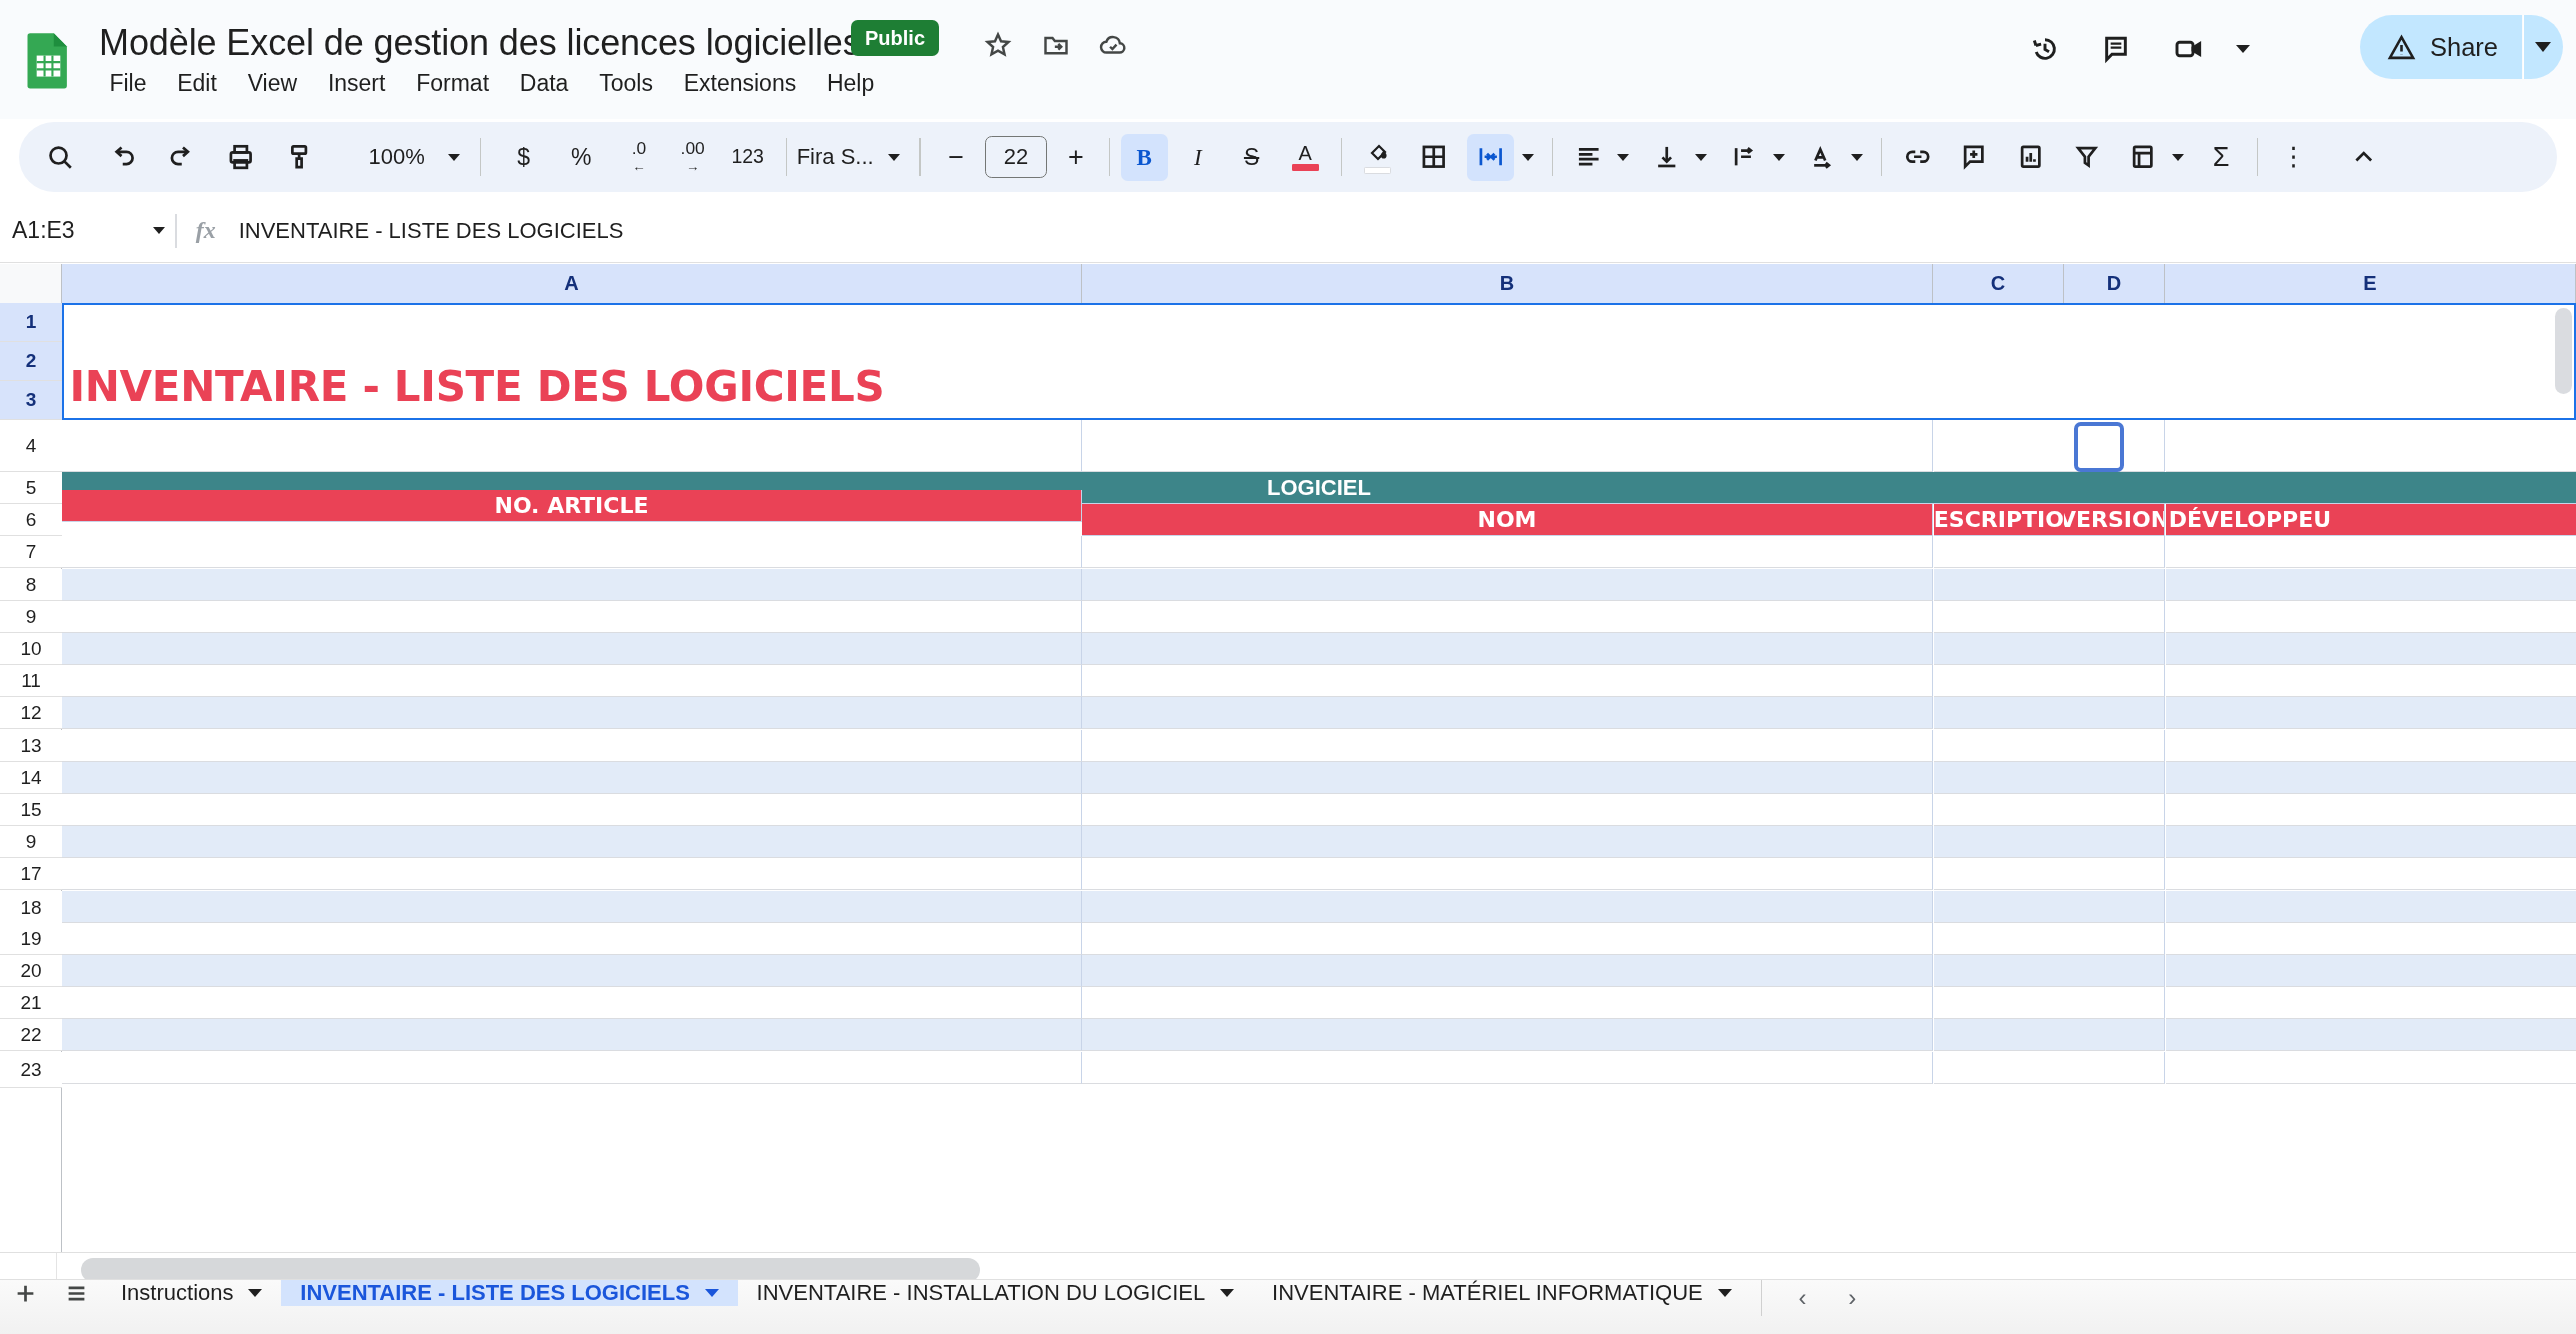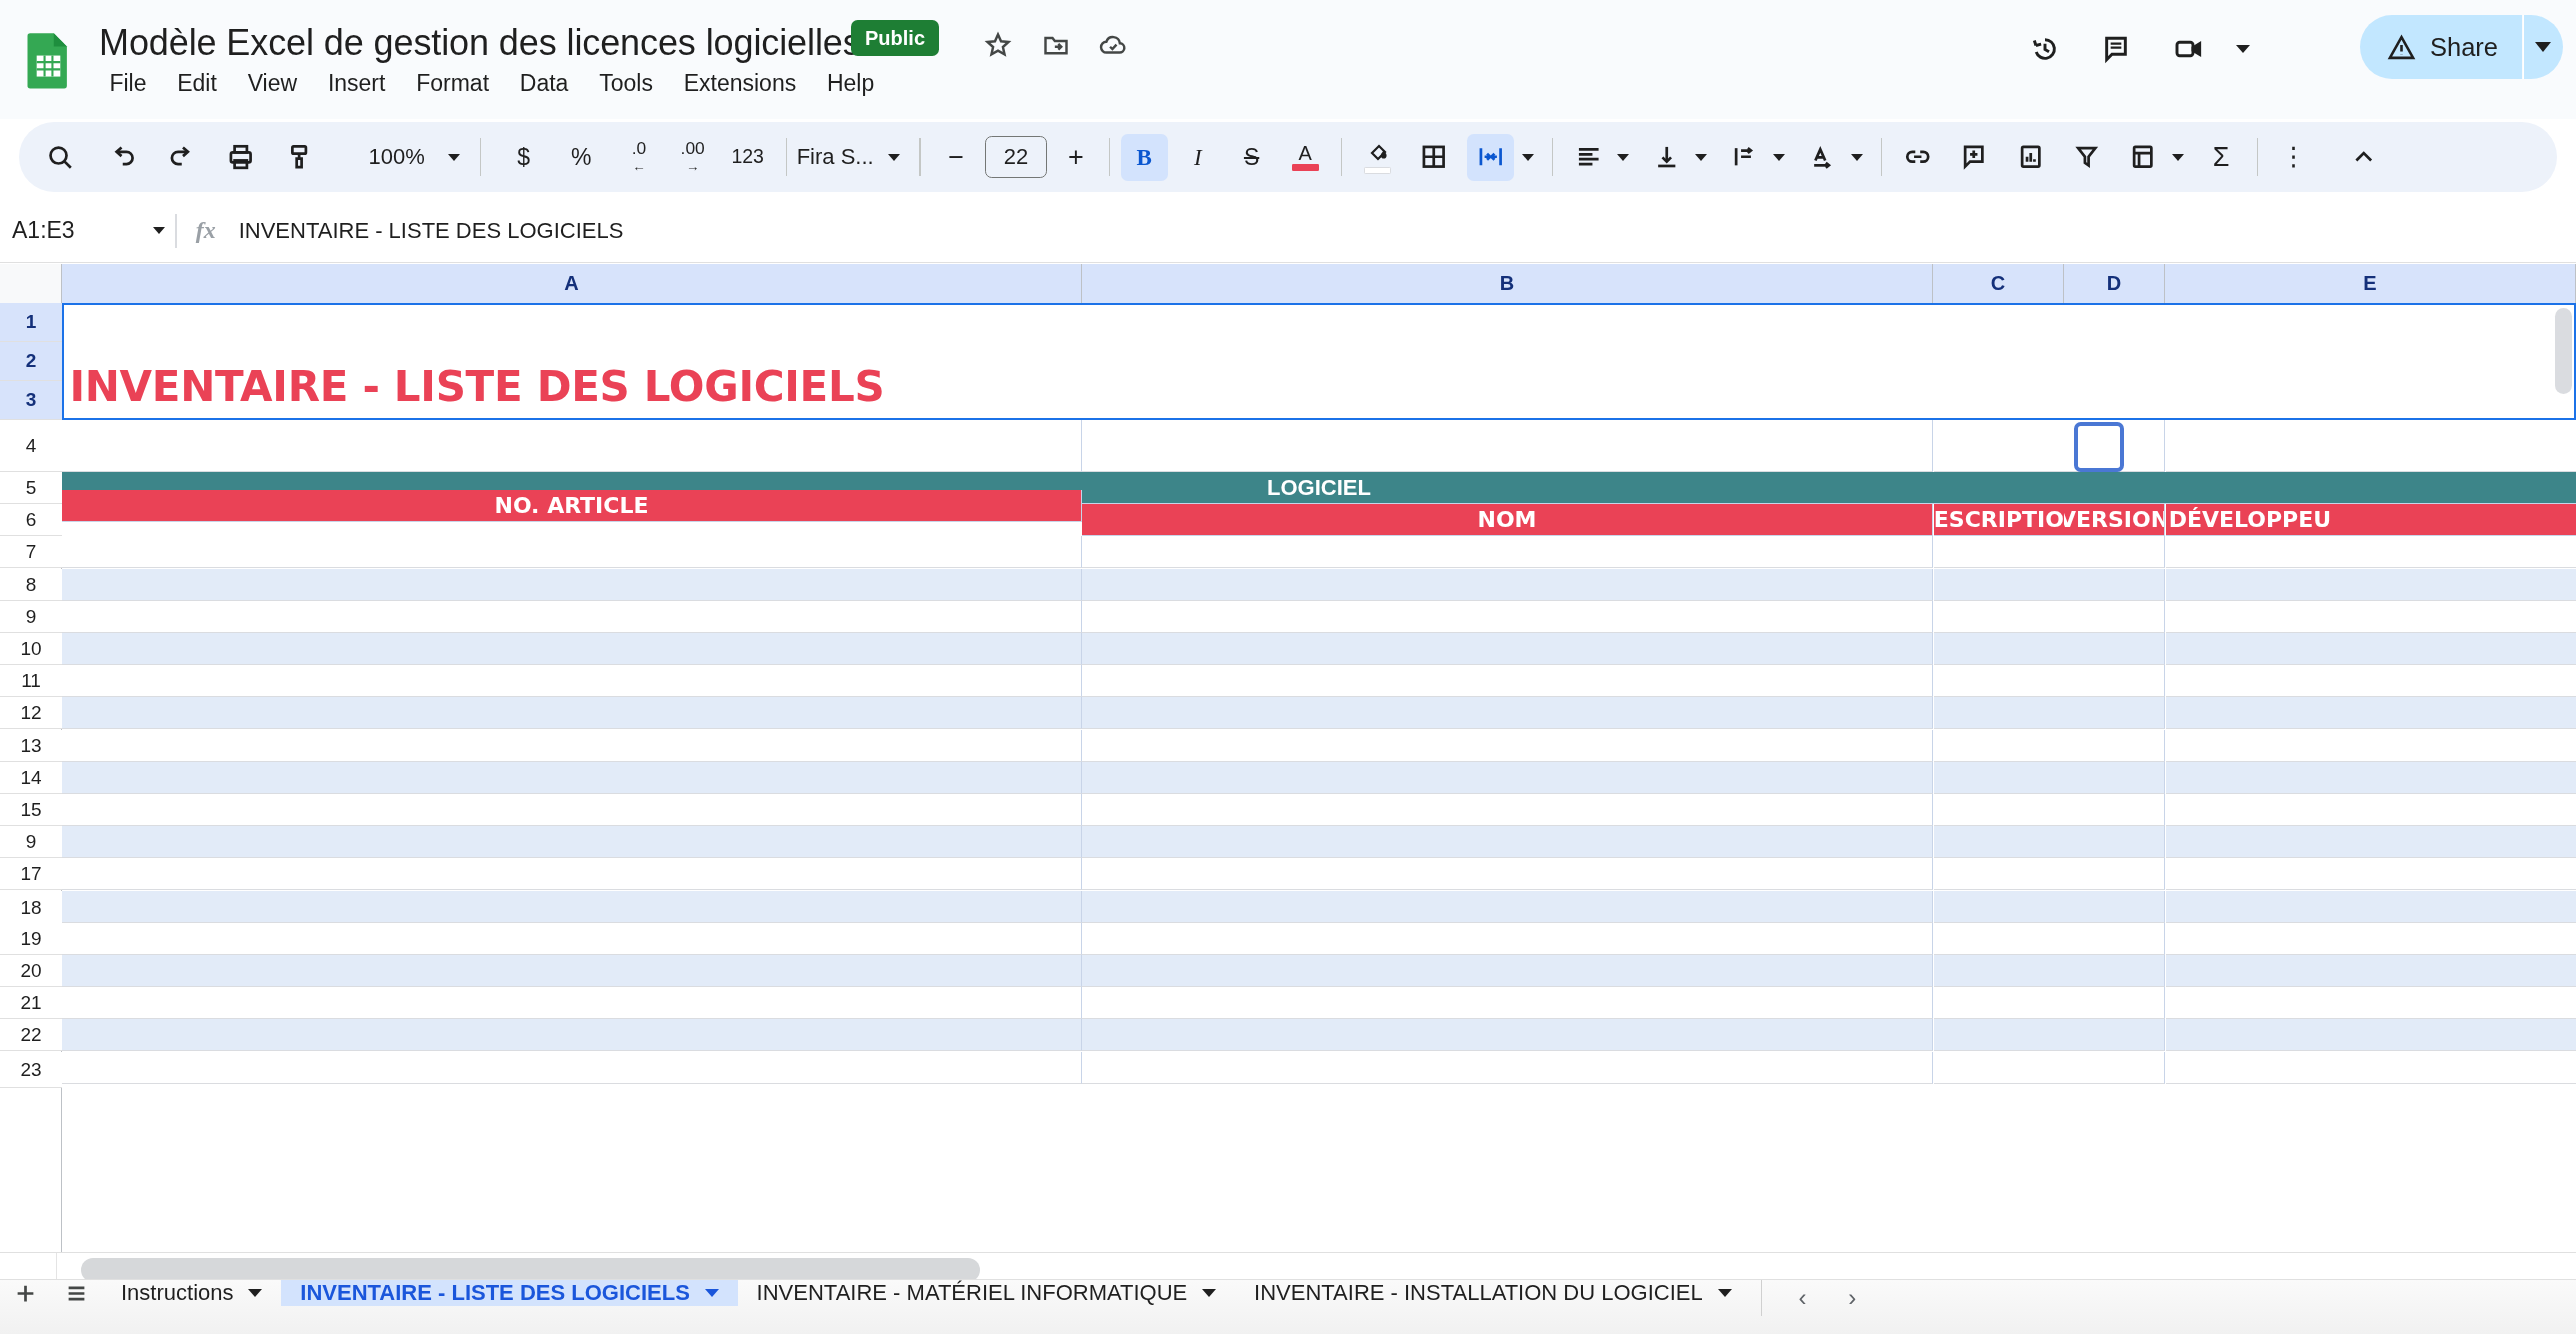--- a/index.html
+++ b/index.html
@@ -770,26 +770,26 @@
     <span>Instructions</span>
     <div class="caret"></div>
   </div>
 
   <div class="stab active">
     <span>INVENTAIRE - LISTE DES LOGICIELS</span>
     <div class="caret"></div>
   </div>
 
   <div class="stab">
+    <span>INVENTAIRE - INSTALLATION DU LOGICIEL</span>
+    <div class="caret"></div>
+  </div>
+
+  <div class="stab">
     <span>INVENTAIRE - MATÉRIEL INFORMATIQUE</span>
-    <div class="caret"></div>
-  </div>
-
-  <div class="stab">
-    <span>INVENTAIRE - INSTALLATION DU LOGICIEL</span>
     <div class="caret"></div>
   </div>
 
   <div class="tab-nav">
     <span>‹</span>
     <span>›</span>
   </div>
 </div>
 
 

